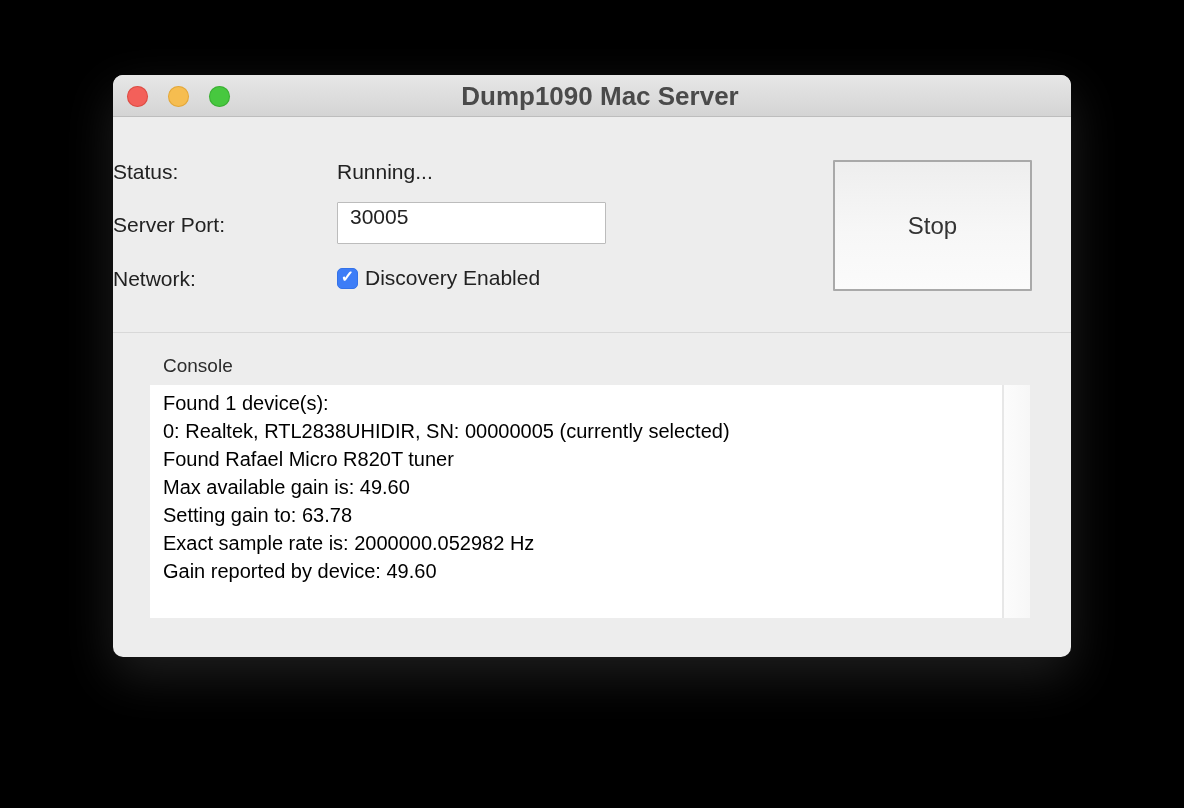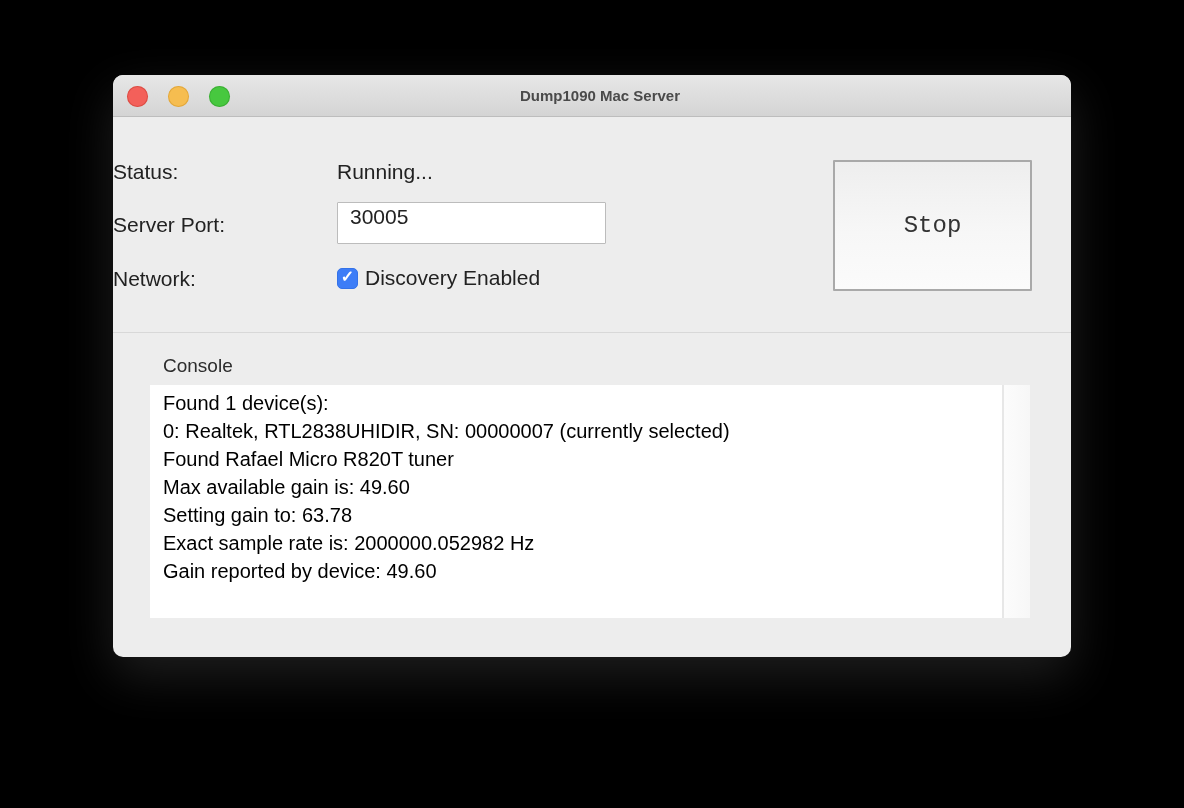--- a/index.html
+++ b/index.html
@@ -14,21 +14,21 @@
 
   
   .titlebar {
     position:absolute; left:0; top:0; right:0; height:42px;
     background:linear-gradient(#e7e7e7, #d4d4d4);
     border-bottom:1px solid #bdbdbd;
   }
   .titlebar .title {
     position:absolute; left:0; right:0; top:0; height:32px;
     line-height:42px; text-align:center;
-    font-size:15px; font-weight:600; color:#4a4a4a;margin-left:16px;
+    font-size:26px; font-weight:600; color:#4a4a4a;margin-left:16px;
   }
   .lights { position:absolute; left:14px; top:11px; display:flex; gap:20px; }
   .light { width:21px; height:21px; border-radius:50%; display:inline-block; }
   .light.red    { background:#f3605a; box-shadow:inset 0 0 0 1px rgba(200,60,50,0.55); }
   .light.yellow { background:#f6bd50; box-shadow:inset 0 0 0 1px rgba(210,150,40,0.55); }
   .light.green  { background:#47c83f; box-shadow:inset 0 0 0 1px rgba(45,150,40,0.5); }
 
   
   .label {
     position:absolute; left:0; width:210px; text-align:left;
@@ -61,21 +61,21 @@
   .checkbox .check-glyph {
     color:#fff; font-size:16px; font-weight:bold; line-height:1;
     transform:translateY(-1px);
   }
   .cb-label { font-size:21px; color:#222; }
 
   .stop-btn {
     position:absolute; left:720px; top:85px; width:199px; height:131px;
     border:2px solid #a9a9a9; border-radius:1px;
     background:linear-gradient(180deg, #eeeeee 0%, #f7f7f7 55%, #fbfbfb 100%);
-    font-family:Liberation Mono, monospace;
+    font-family:Liberation Sans, sans-serif;
     font-size:24px; color:#333; cursor:default;
   }
 
   .divider {
     position:absolute; left:0; right:0; top:257px; height:1px; background:#d8d8d8;
   }
 
   
   .console-label {
     position:absolute; left:50px; top:279px;
@@ -128,21 +128,21 @@
 
   <button class="stop-btn">Stop</button>
 
   <div class="divider"></div>
 
   <div class="console-label">Console</div>
 
   <div class="console-box">
     <div class="console-text">
       <div class="console-line">Found 1 device(s):</div>
-      <div class="console-line">0: Realtek, RTL2838UHIDIR, SN: 00000007 (currently selected)</div>
+      <div class="console-line">0: Realtek, RTL2838UHIDIR, SN: 00000005 (currently selected)</div>
       <div class="console-line">Found Rafael Micro R820T tuner</div>
       <div class="console-line">Max available gain is: 49.60</div>
       <div class="console-line">Setting gain to: 63.78</div>
       <div class="console-line">Exact sample rate is: 2000000.052982 Hz</div>
       <div class="console-line">Gain reported by device: 49.60</div>
     </div>
     <div class="console-scrollbar"></div>
   </div>
 
 </div>

